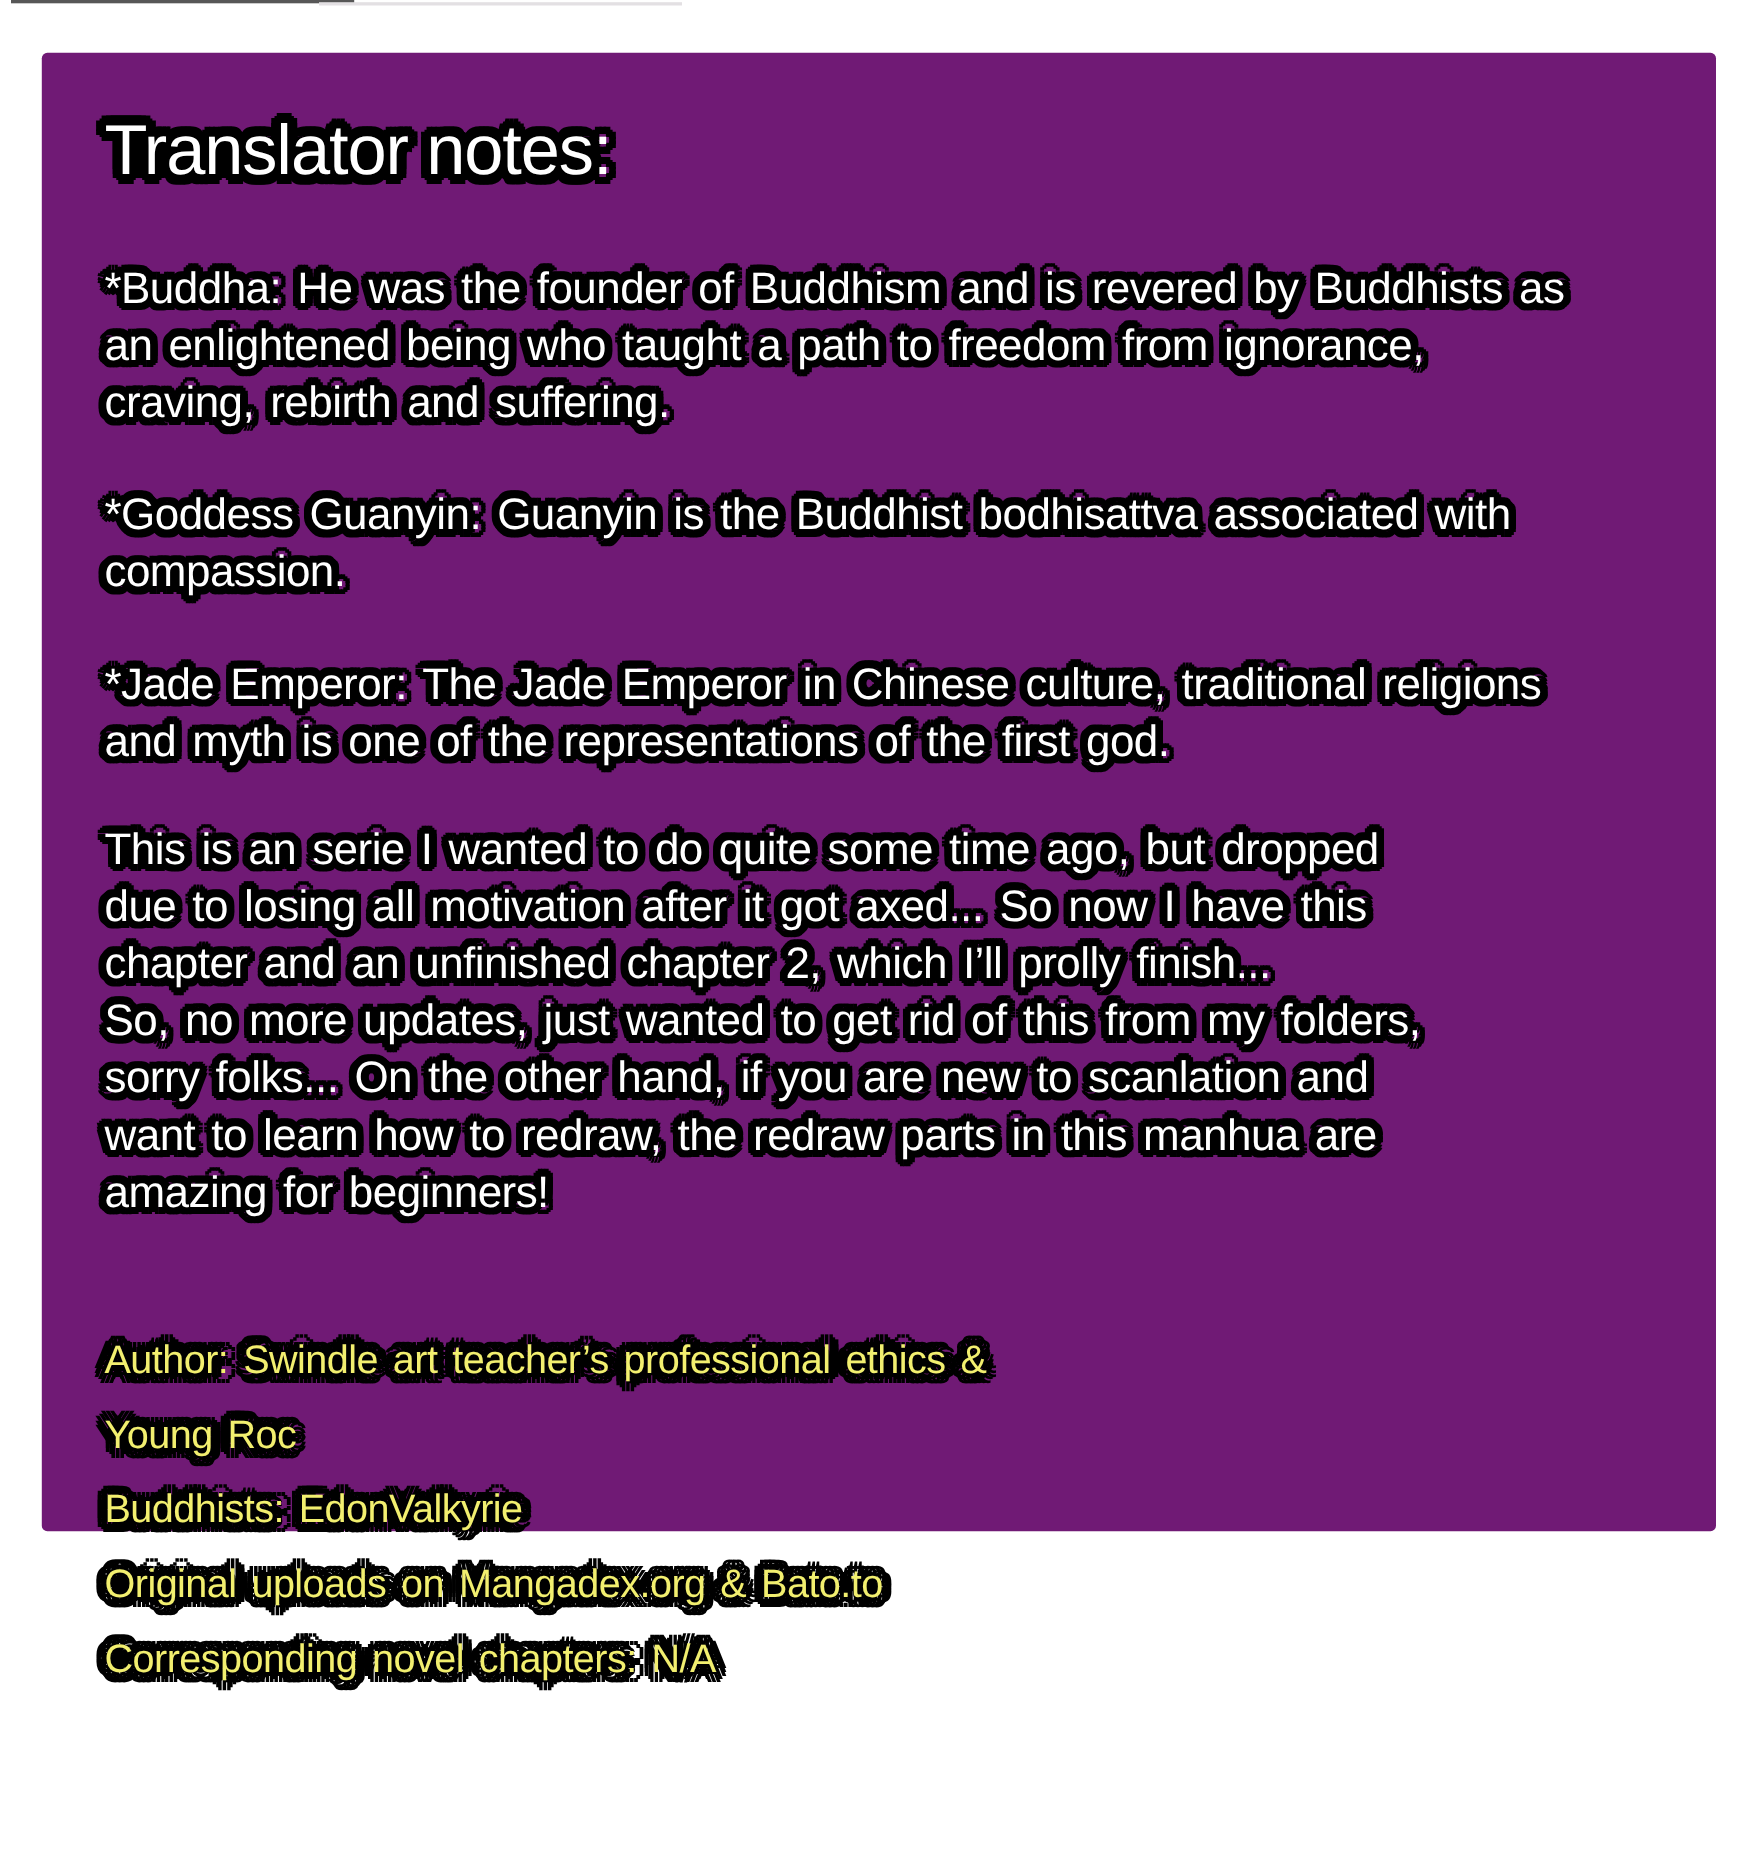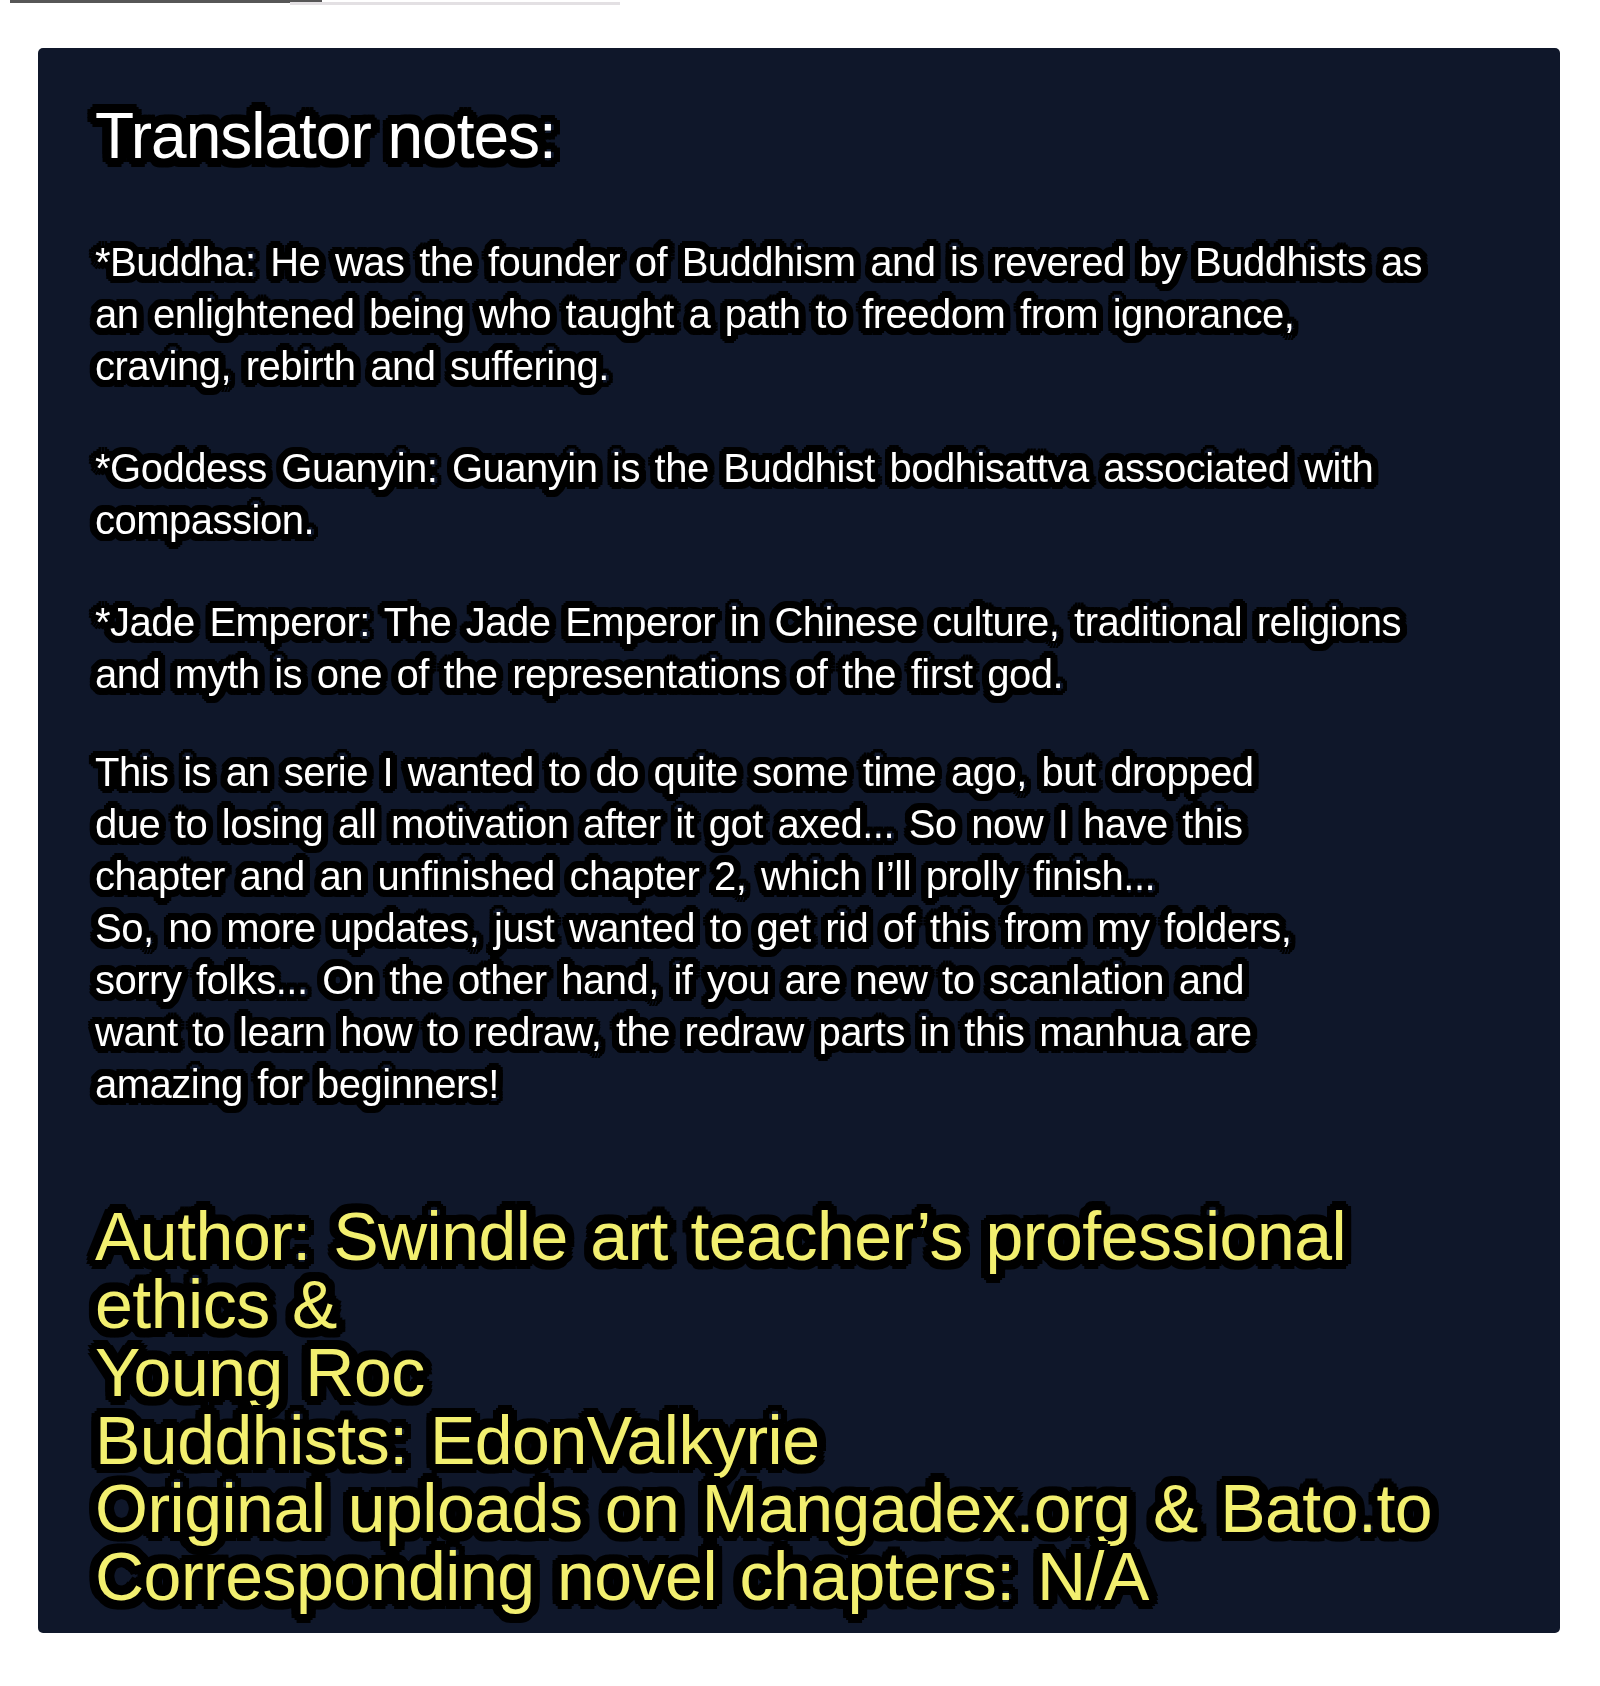--- a/index.html
+++ b/index.html
@@ -35,22 +35,22 @@
     position: absolute;
     left: 80px; top: 78px;
     width: 470px; height: 24px;
     background: #f6f3f6;
     border-radius: 12px;
     filter: blur(4px);
   }
   .panel {
     position: absolute;
     left: 38px; top: 48px;
-    width: 1522px; height: 1585px;
-    background: #0f172a;
+    width: 1522px; height: 1344px;
+    background: #701a75;
     border-radius: 5px;
     box-sizing: border-box;
     padding: 0 55px 0 57px;
   }
   
   .outline-md {
     text-shadow:
       7px 0 0 #000, -7px 0 0 #000, 0 7px 0 #000, 0 -7px 0 #000,
       5px 5px 0 #000, 5px -5px 0 #000, -5px 5px 0 #000, -5px -5px 0 #000,
       7px 3px 0 #000, 7px -3px 0 #000, -7px 3px 0 #000, -7px -3px 0 #000,
@@ -88,21 +88,21 @@
   }
   .message {
     margin-top: 46px;
   }
   .credits {
     margin-top: 92px;
   }
   .credit {
     margin: 0;
     color: #f2ef6f;
-    font-size: 68px;
+    font-size: 36px;
     font-weight: 400;
     line-height: 68px;
     letter-spacing: -0.5px;
     word-spacing: 4px;
     white-space: pre-line;
   }
 </style>
 </head>
 <body>
 

